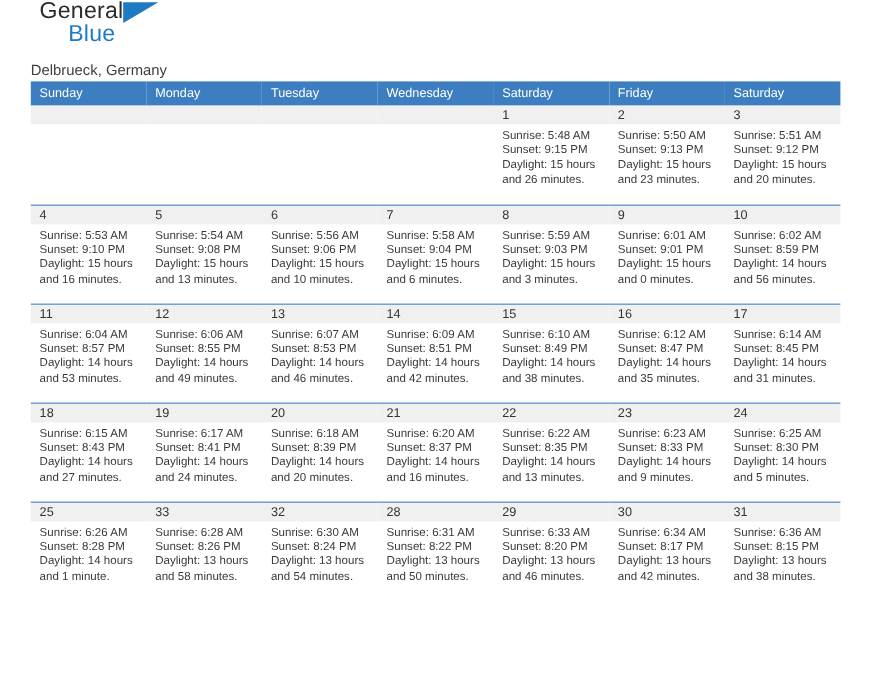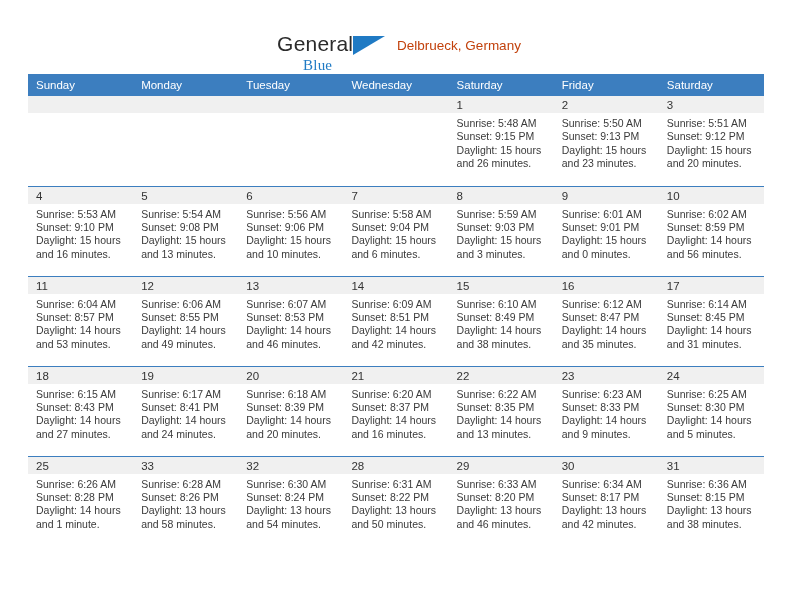--- a/index.html
+++ b/index.html
@@ -19,24 +19,25 @@
     width: 792px;
     height: 612px;
     box-sizing: border-box;
     padding: 0 28px;
   }
 
   
   .header {
     display: flex;
     align-items: flex-start;
-    justify-content: center;
+    justify-content: flex-end;
     height: 74px;
-    padding-top: 32px;
+    padding-top: 14px;
     box-sizing: border-box;
+    flex-direction: column;
   }
   .logo {
     position: relative;
     width: 120px;
     height: 52px;
     flex: 0 0 auto;
     margin-left: 8px;
   }
   .logo-general {
     position: absolute;
@@ -45,25 +46,25 @@
     font-size: 21px;
     letter-spacing: .2px;
     color: #2b2b2b;
     line-height: 24px;
     font-family: "Liberation Sans", sans-serif;
   }
   .logo-blue {
     position: absolute;
     left: 26px;
     top: 21px;
-    font-size: 15px;
+    font-size: 21px;
     letter-spacing: .2px;
     color: #1f7ac4;
     line-height: 24px;
-    font-family: Liberation Serif, serif;
+    font-family: Liberation Sans, sans-serif;
   }
   .logo-triangle {
     position: absolute;
     left: 76px;
     top: 4px;
     width: 0;
     height: 0;
     border-left: 32px solid #1f7ac4;
     border-bottom: 19px solid transparent;
   }
@@ -74,21 +75,21 @@
   }
   .cal-title {
     font-size: 27px;
     font-weight: normal;
     color: #222222;
     line-height: 32px;
     white-space: nowrap;
   }
   .cal-subtitle {
     font-size: 13.5px;
-    color: #c2410c;
+    color: #404040;
     line-height: 20px;
     margin-top: 4px;
     white-space: nowrap;
   }
 
   
   .calendar {
     width: 736px;
     border-collapse: collapse;
     table-layout: fixed;

